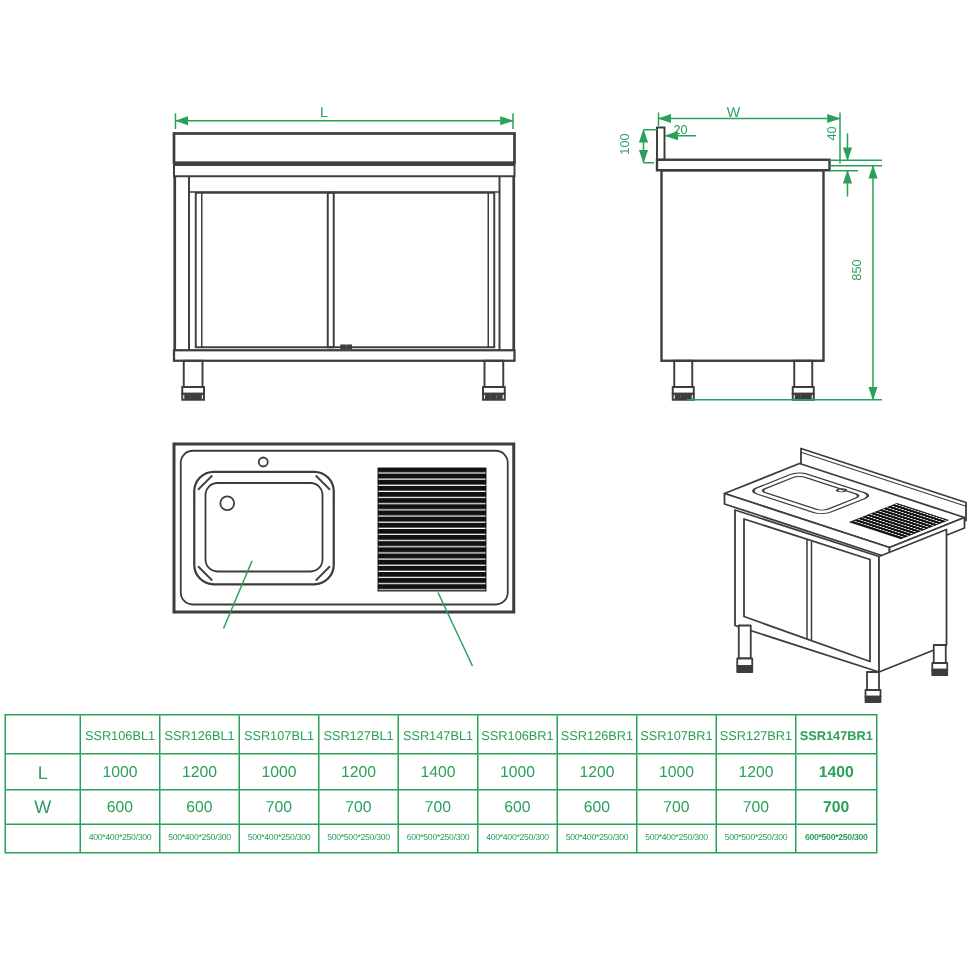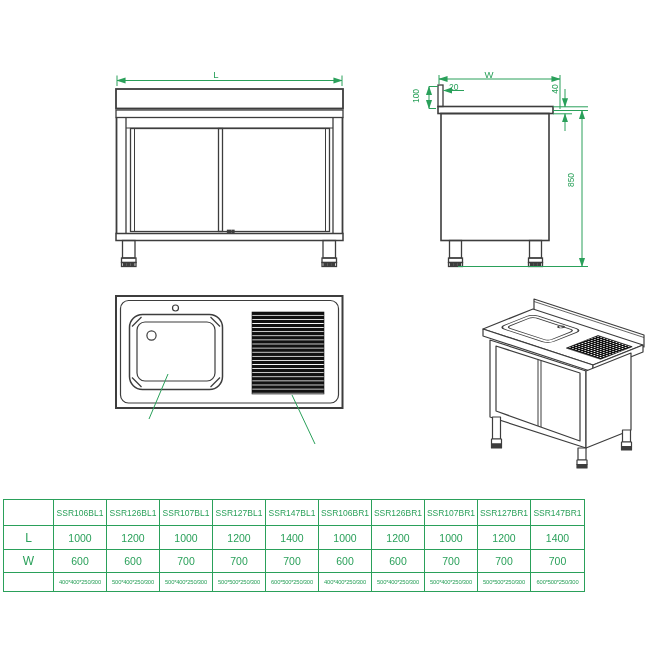--- a/index.html
+++ b/index.html
@@ -6,36 +6,36 @@
   .canvas{
     position:relative;width:645px;height:645px;background:#ffffff;
     font-family:"Liberation Sans", sans-serif;overflow:hidden;
   }
   .drawing-svg{position:absolute;left:0;top:0;}
   .dim-text{
     fill:#2aa05a;font-family:"Liberation Sans", sans-serif;
   }
   
   .spec-table{
-    position:absolute;left:3px;top:499px;
+    position:absolute;left:3px;top:476px;
     display:grid;
     grid-template-columns:50px repeat(10,53px);
     grid-template-rows:26px 24px 23px 18px;
     border:1.5px solid #2aa05a;
     color:#2aa05a;
     background:#fff;
   }
   .cell{
     border-right:1px solid #2aa05a;
     border-bottom:1px solid #2aa05a;
     display:flex;align-items:center;justify-content:center;
     white-space:nowrap;overflow:hidden;
     color:#2aa05a;
   }
-  .cell:nth-child(11n){border-right:none;}
+  .cell:nth-child(11n){border-right:none;font-weight:bold;}
   .cell:nth-child(n+34){border-bottom:none;}
   .cell.model{font-size:8.5px;}
   .cell.rowlabel{font-size:12px;}
   .cell.val{font-size:10.5px;}
   .cell.bowl{font-size:5.8px;letter-spacing:-0.2px;}
 </style>
 </head>
 <body>
 
 <div class="canvas">

